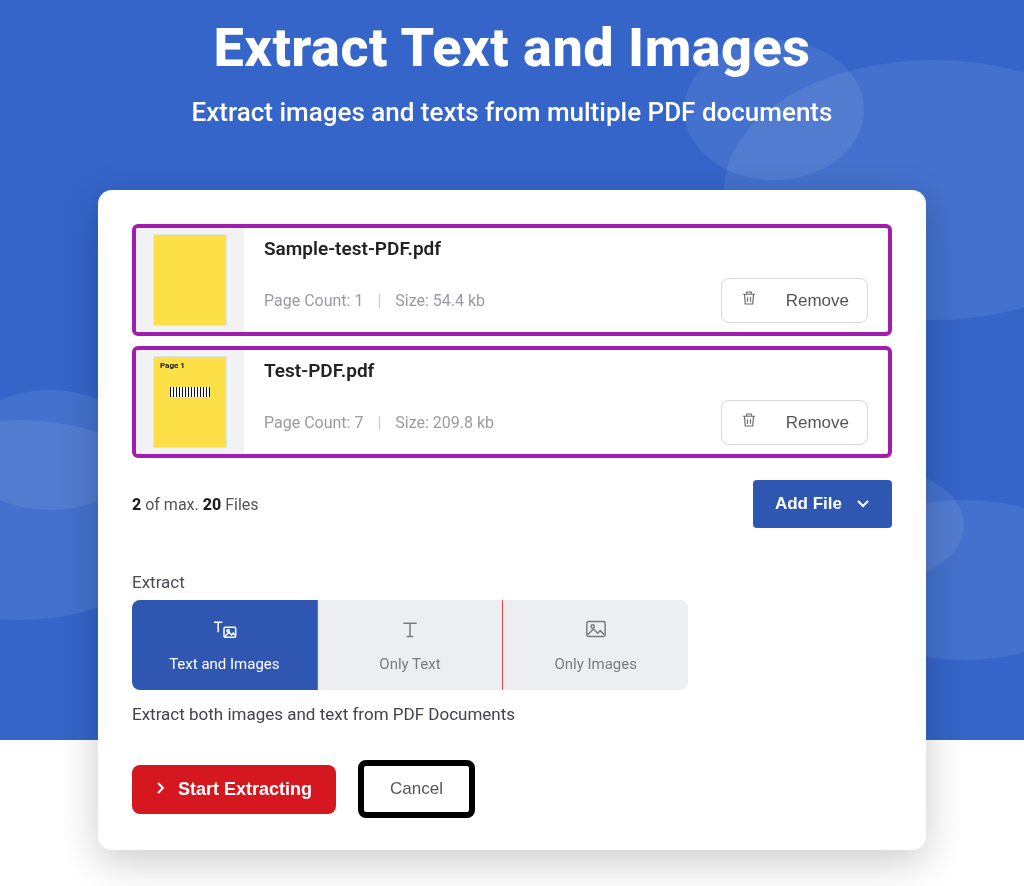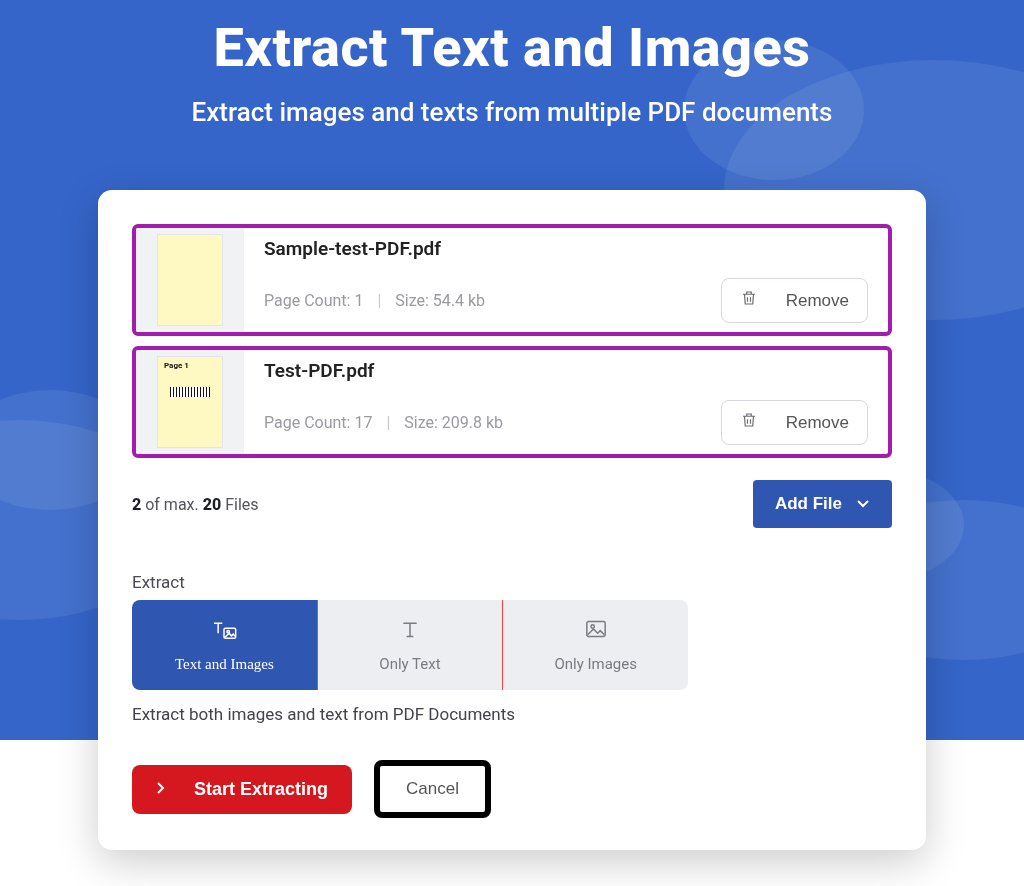--- a/index.html
+++ b/index.html
@@ -63,23 +63,23 @@
   .thumb-wrap {
     width: 108px;
     height: 100%;
     background: #f1f2f4;
     display: flex;
     align-items: center;
     justify-content: center;
     flex-shrink: 0;
   }
   .thumb {
-    width: 66px;
+    width: 74px;
     height: 92px;
-    background: #fef9c3;
+    background: #fde047;
     border: 1px solid #e3e4e8;
     position: relative;
   }
   .thumb .pg {
     position: absolute;
     top: 4px; left: 6px;
     font-size: 8px;
     font-weight: 700;
     color: #111;
   }
@@ -173,42 +173,41 @@
     height: 90px;
     background: #eceef1;
     color: #7a7b82;
     cursor: pointer;
     font-size: 15px;
   }
   .seg-item + .seg-item { border-left: 1px solid #ef4444; }
   .seg-item.active {
     background: #2f56b0;
     color: #fff;
-    font-family: Liberation Serif, serif;
   }
   .seg-item svg { width: 30px; height: 24px; }
   .seg-item.active svg * { stroke: #fff; }
   .seg-item:not(.active) svg * { stroke: #7a7b82; }
 
   .seg-desc {
     margin-top: 14px;
     font-size: 17px;
     color: #43444a;
   }
 
   .action-row {
     display: flex;
     align-items: center;
     gap: 22px;
     margin-top: 36px;
   }
   .primary-btn {
     display: inline-flex;
     align-items: center;
-    gap: 28px;
+    gap: 12px;
     background: #d51820;
     color: #fff;
     border: none;
     border-radius: 8px;
     padding: 14px 24px;
     font-size: 18px;
     font-weight: 700;
     cursor: pointer;
   }
   .primary-btn svg { width: 10px; height: 14px; stroke: #fff; fill: none; stroke-width: 2; }
@@ -266,21 +265,21 @@
       <div class="thumb-wrap">
         <div class="thumb">
           <span class="pg">Page 1</span>
           <span class="bar"></span>
         </div>
       </div>
       <div class="file-body">
         <div class="file-name">Test-PDF.pdf</div>
         <div class="file-meta-row">
           <div class="file-meta">
-            <span>Page Count: 17</span>
+            <span>Page Count: 7</span>
             <span class="sep">|</span>
             <span>Size: 209.8 kb</span>
           </div>
           <button class="remove-btn">
             <span>
               <svg viewBox="0 0 24 24">
                   <path d="M4 7h16M9 7V4h6v3M6 7l1 13h10l1-13M10 11v6M14 11v6"></path>
                 </svg>
             </span>
             <span>Remove</span>

